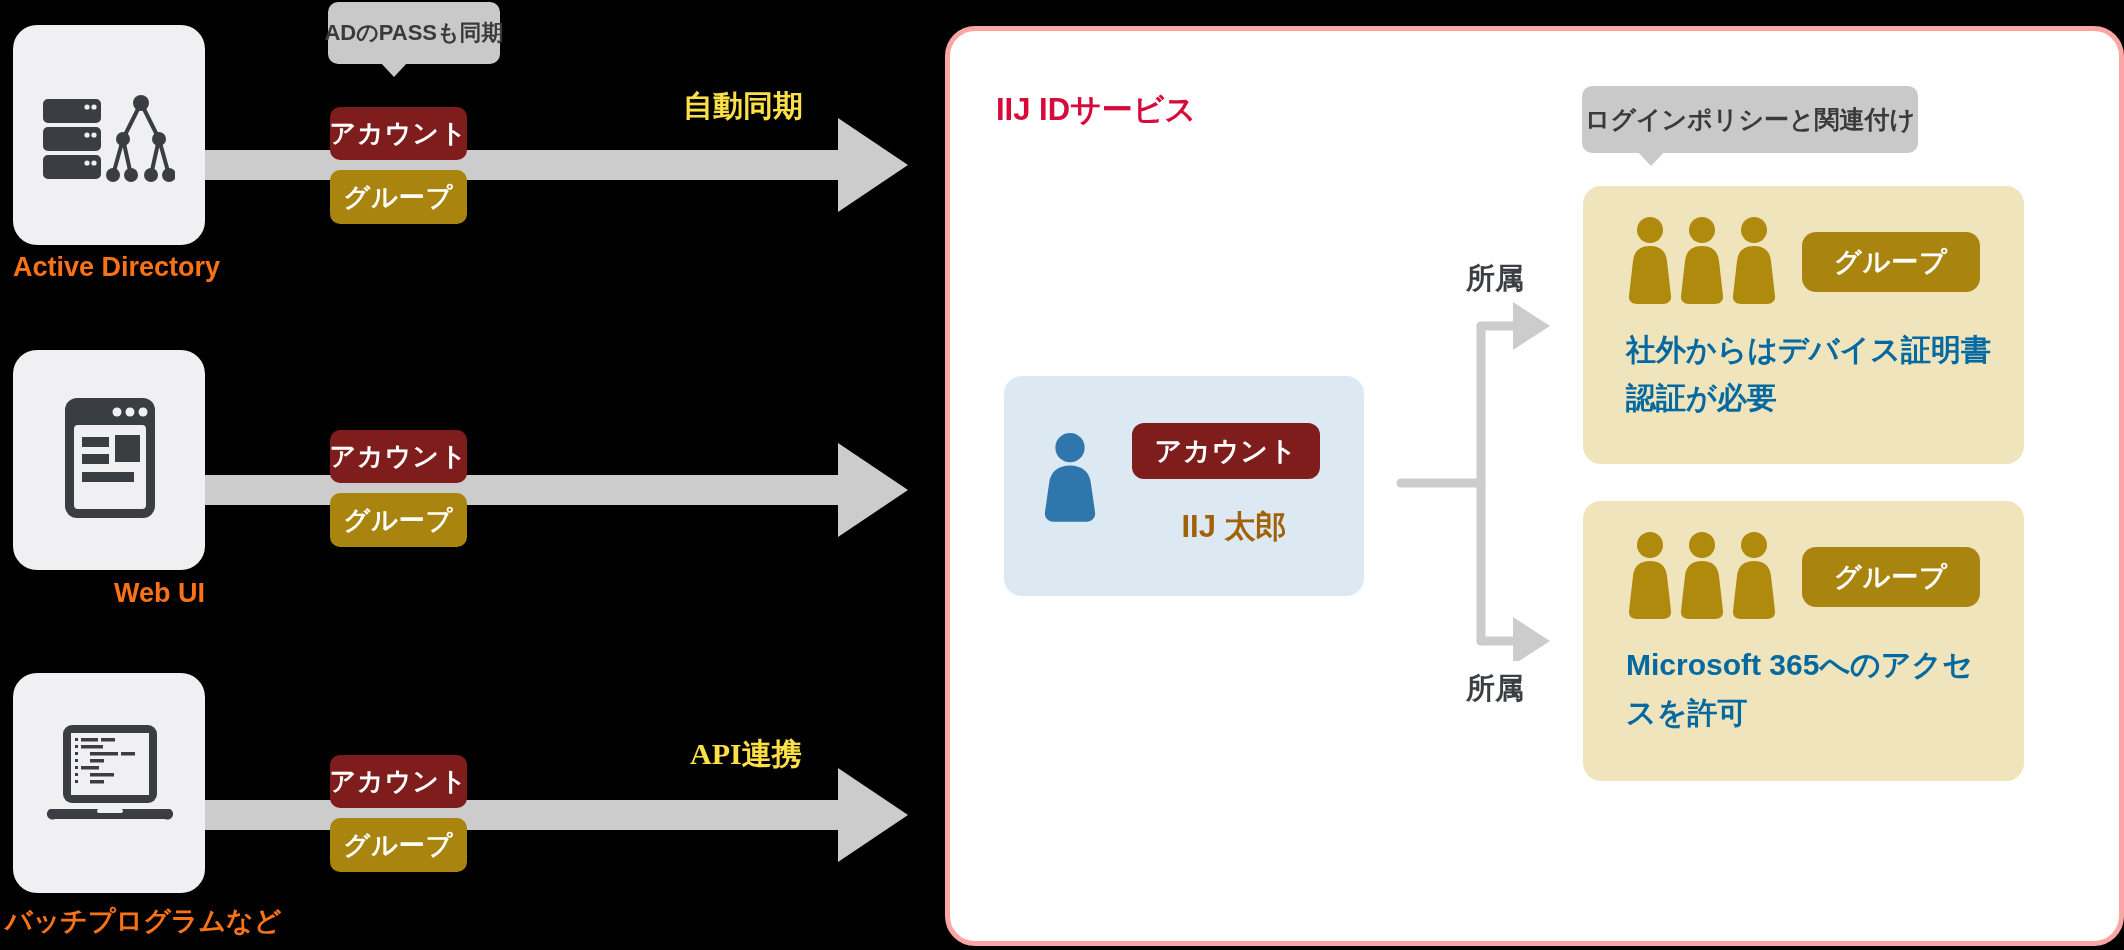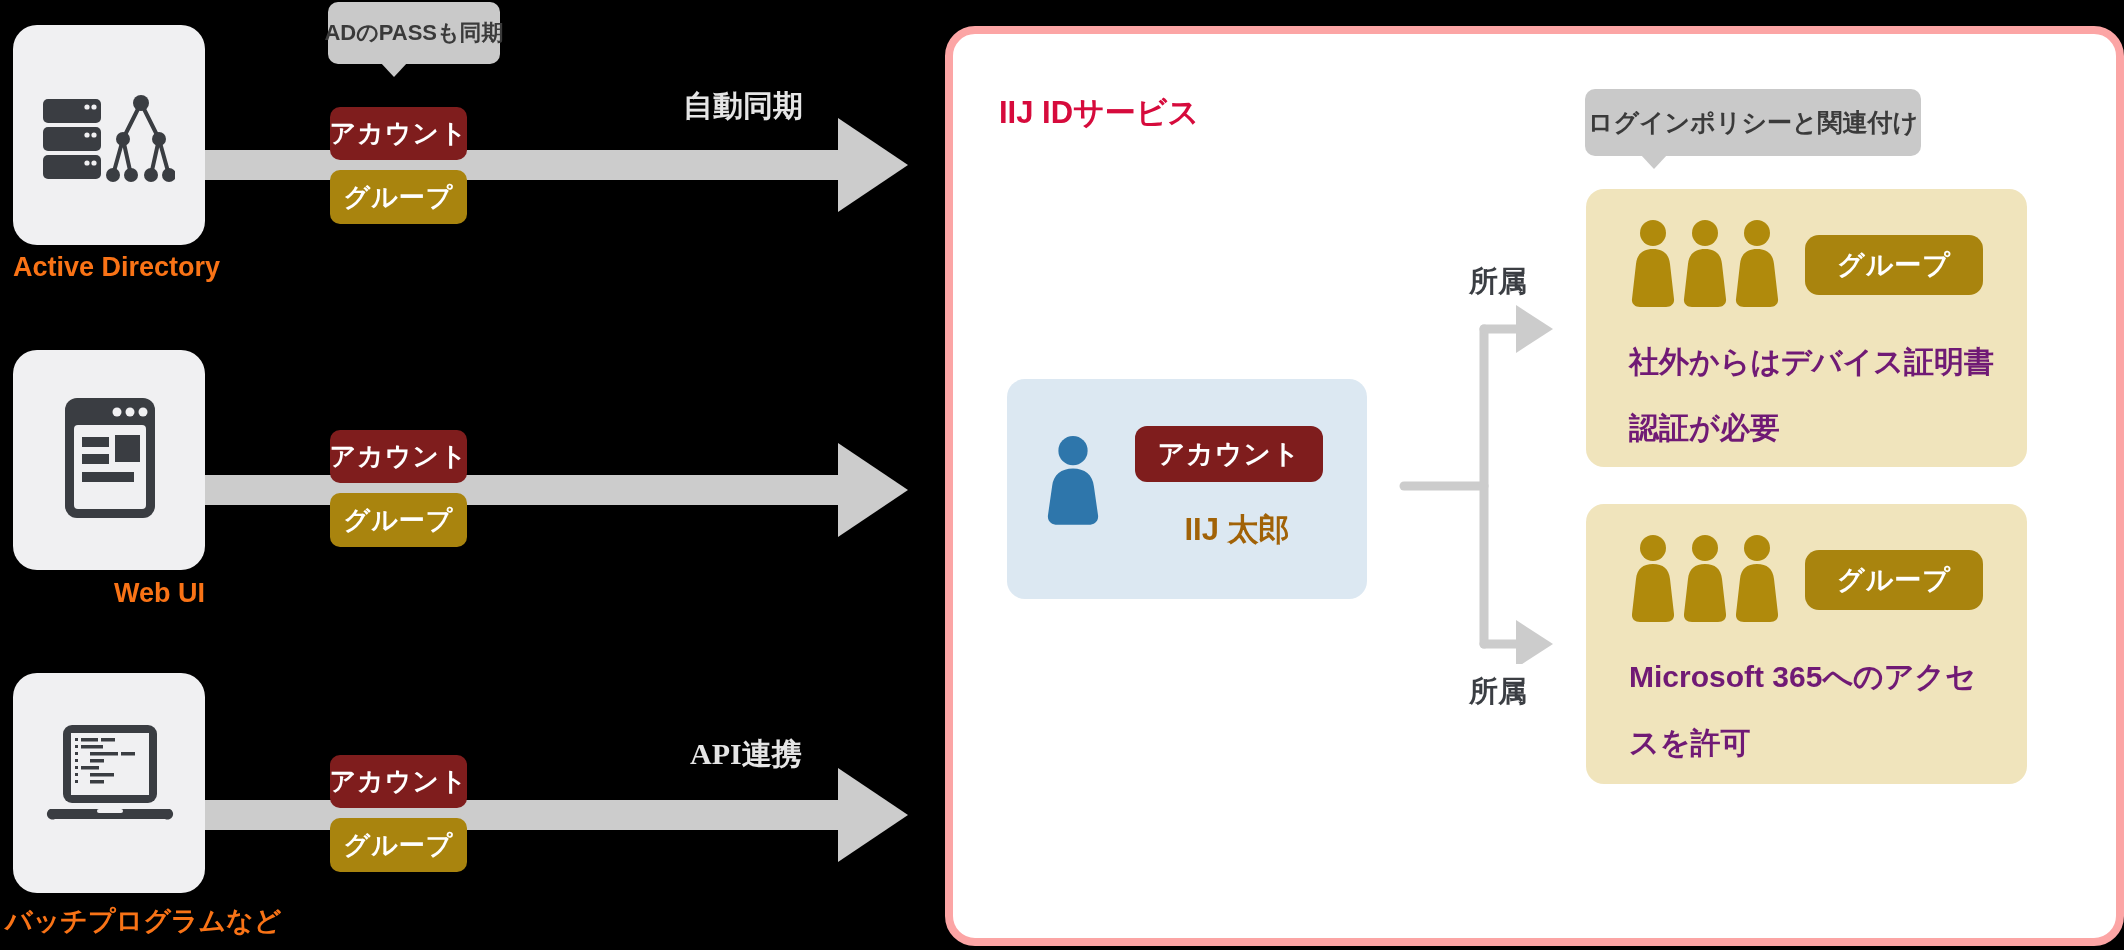--- a/index.html
+++ b/index.html
@@ -16,21 +16,21 @@
   .label1{left:13px;top:252px;width:192px;text-align:center;}
   .label2{left:13px;top:578px;width:192px;text-align:right;}
   .label3{left:5px;top:903px;}
 
   
   .shaft{position:absolute;left:205px;width:633px;height:30px;background:#ccc;}
   .shaft1{top:150px;} .shaft2{top:475px;} .shaft3{top:800px;}
   .ahead{position:absolute;left:838px;width:0;height:0;
     border-top:47px solid transparent;border-bottom:47px solid transparent;border-left:70px solid #ccc;}
   .head1{top:118px;} .head2{top:443px;} .head3{top:768px;}
-  .arrow-label{position:absolute;font-size:30px;color:#e5e5e5;white-space:nowrap;}
+  .arrow-label{position:absolute;font-size:30px;color:#fde047;white-space:nowrap;}
   .lbl-auto{left:683px;top:86px;} .lbl-api{left:690px;top:734px;font-family:Liberation Serif, serif;}
 
   
   .badge{position:absolute;display:flex;align-items:center;justify-content:center;
     color:#fff;font-size:26px;letter-spacing:1px;border-radius:10px;white-space:nowrap;}
   .blue{background:#7f1d1d;} .gold{background:#a9840e;}
   .b1a{left:330px;top:107px;width:137px;height:53px;}
   .b1g{left:330px;top:170px;width:137px;height:54px;}
   .b2a{left:330px;top:430px;width:137px;height:53px;}
   .b2g{left:330px;top:493px;width:137px;height:54px;}
@@ -41,42 +41,42 @@
   .tooltip{position:absolute;background:#c9c9c9;color:#3a3a3a;border-radius:10px;
     display:flex;align-items:center;justify-content:center;text-align:center;white-space:nowrap;}
   .tip-ad{left:328px;top:2px;width:172px;height:62px;font-size:22px;}
   .tail{position:absolute;width:0;height:0;border-left:14px solid transparent;border-right:14px solid transparent;}
   .tail-down{bottom:-13px;border-top:15px solid #c9c9c9;}
   .tail-up{top:-13px;border-bottom:15px solid #c9c9c9;}
   .tip-ad .tail-down{left:52px;}
 
   
   .service-box{position:absolute;left:945px;top:26px;width:1179px;height:920px;box-sizing:border-box;
-    background:#fff;border:8px solid #fca5a5;border-radius:30px;}
+    background:#fff;border:5px solid #fca5a5;border-radius:30px;}
   .service-title{position:absolute;left:46px;top:58px;font-size:31px;color:#d60b3c;white-space:nowrap;}
 
   .account-card{position:absolute;left:54px;top:345px;width:360px;height:220px;background:#dce8f2;border-radius:18px;}
   .person-svg{position:absolute;left:34px;top:56px;width:64px;height:94px;}
   .card-badge{left:128px;top:47px;width:188px;height:56px;border-radius:12px;font-size:27px;}
   .account-name{position:absolute;left:110px;top:130px;width:240px;text-align:center;font-size:31px;color:#a16207;white-space:nowrap;}
 
   .connector-svg{position:absolute;left:441px;top:260px;width:170px;height:370px;}
   .belong{position:absolute;width:92px;text-align:left;font-size:29px;color:#3b3e43;white-space:nowrap;}
   .belong-top{left:516px;top:228px;} .belong-bottom{left:516px;top:638px;}
 
   .tip-top{left:632px;top:55px;width:336px;height:67px;font-size:25px;}
   .tip-top .tail-down{left:55px;}
   .tip-bottom{left:633px;top:782px;width:343px;height:70px;font-size:25px;}
   .tip-bottom .tail-up{left:58px;}
 
   .group-box{position:absolute;left:633px;width:441px;background:#f0e4bc;border-radius:18px;}
   .gb1{top:155px;height:278px;} .gb2{top:470px;height:280px;}
   .gb-persons{position:absolute;left:43px;top:30px;width:152px;height:96px;}
   .gb-badge{left:219px;top:46px;width:178px;height:60px;border-radius:14px;font-size:27px;}
-  .gb-text{position:absolute;left:43px;top:140px;width:365px;font-size:30px;line-height:66px;color:#701a75;}
+  .gb-text{position:absolute;left:43px;top:140px;width:365px;font-size:30px;line-height:48px;color:#0369a1;}
 </style>
 </head>
 <body>
 
 <div class="canvas">
 
   <div class="src-box box1">
     <svg viewBox="0 0 132 98" style="position:absolute;left:30px;top:66px;width:132px;height:98px;">
       <g fill="#3a3d42">
         <rect x="0" y="8" width="58" height="24" rx="5"></rect>

